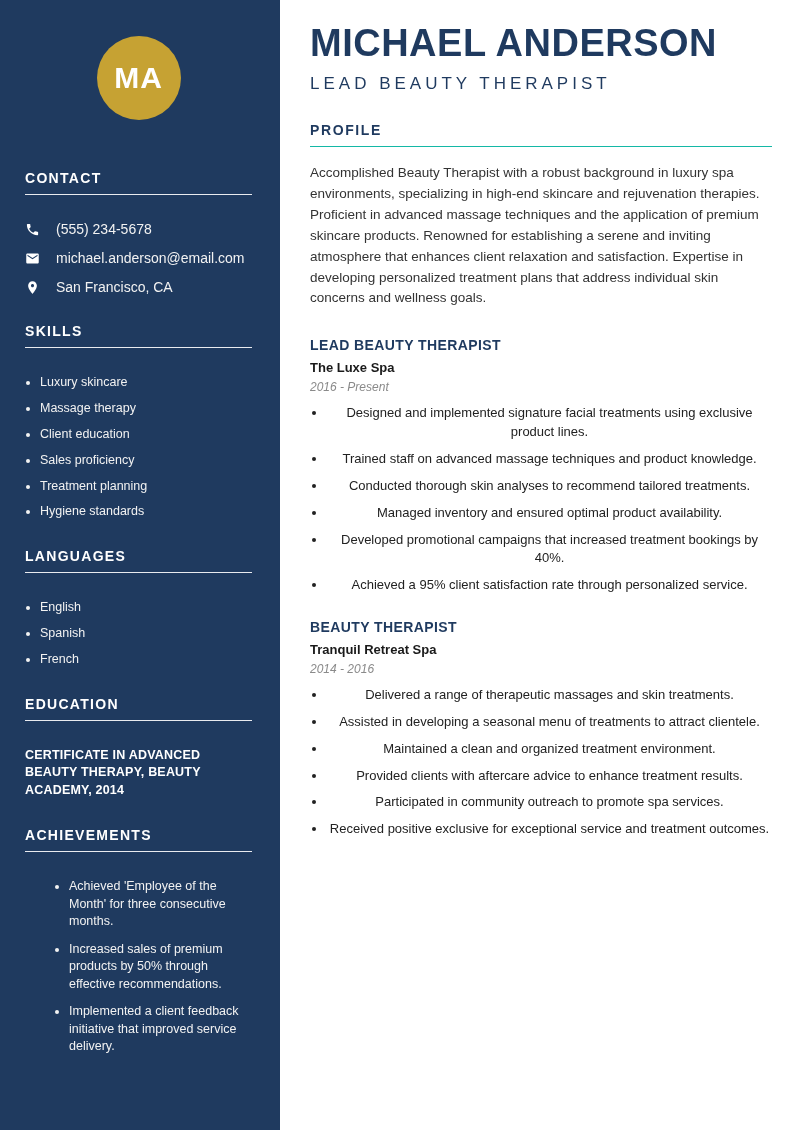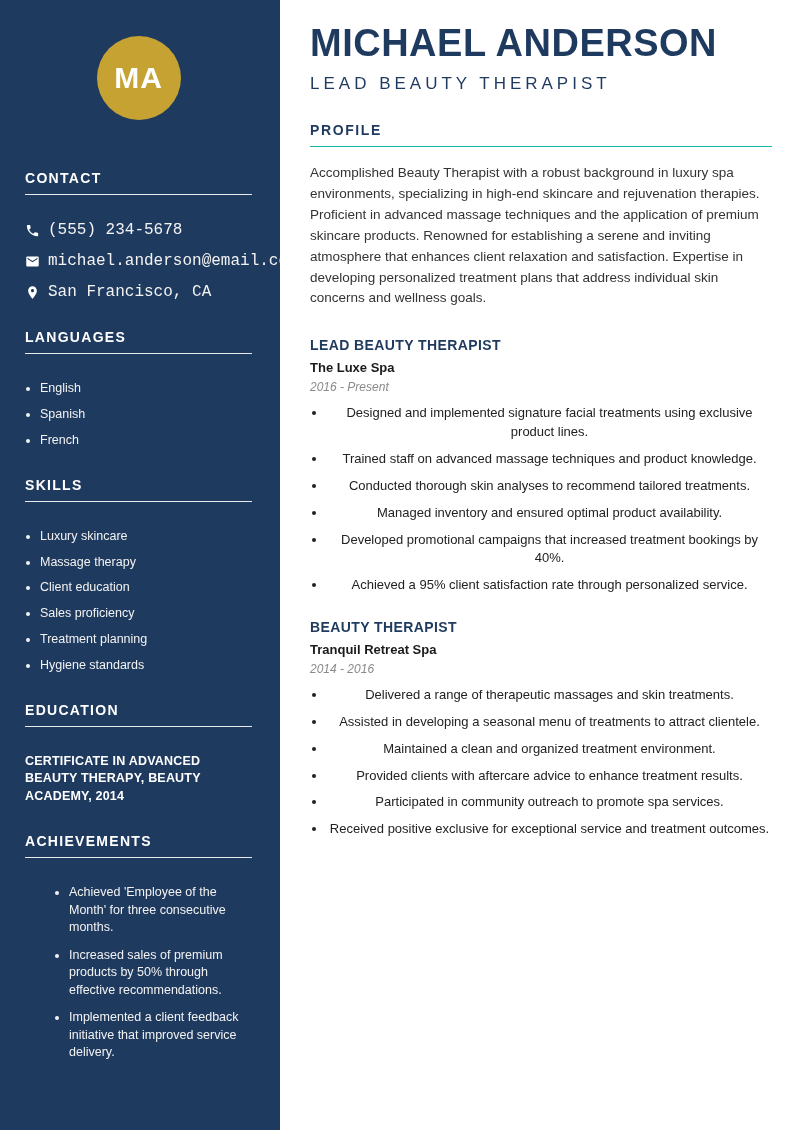--- a/index.html
+++ b/index.html
@@ -36,22 +36,22 @@
     margin:0 auto 50px auto;
   }
   .side-section{margin-bottom:28px;}
   .side-heading{
     font-size:14px;font-weight:bold;letter-spacing:1.3px;
     color:#ffffff;text-transform:uppercase;
     padding-bottom:8px;margin-bottom:26px;
     border-bottom:1px solid rgba(255,255,255,0.9);
   }
   .contact-row{
-    display:flex;align-items:center;gap:8px;
-    font-size:16px;margin-bottom:13px;color:#f2f2f2;font-family:Liberation Mono, monospace;
+    display:flex;align-items:center;gap:16px;
+    font-size:14px;margin-bottom:13px;color:#f2f2f2;
   }
   .contact-row .icn{width:15px;height:15px;flex-shrink:0;display:inline-flex;}
   .contact-row .icn svg{width:15px;height:15px;fill:#ffffff;}
   .sidebar ul{list-style:disc;padding-left:15px;}
   .sidebar li{
     font-size:12.5px;line-height:1.35;color:#f2f2f2;
     margin-bottom:9px;
   }
   .edu-entry{
     font-size:12.5px;font-weight:bold;line-height:1.4;
@@ -133,37 +133,37 @@
         <span class="icn">
           <svg viewBox="0 0 24 24">
               <path d="M12 2C8.13 2 5 5.13 5 9c0 5.25 7 13 7 13s7-7.75 7-13c0-3.87-3.13-7-7-7zm0 9.5c-1.38 0-2.5-1.12-2.5-2.5s1.12-2.5 2.5-2.5 2.5 1.12 2.5 2.5-1.12 2.5-2.5 2.5z"></path>
             </svg>
         </span>
         <span>San Francisco, CA</span>
       </div>
     </section>
 
     <section class="side-section">
-      <div class="side-heading">LANGUAGES</div>
-      <ul>
-          <li>English</li>
-          <li>Spanish</li>
-          <li>French</li>
-        </ul>
-    </section>
-
-    <section class="side-section">
       <div class="side-heading">SKILLS</div>
       <ul>
           <li>Luxury skincare</li>
           <li>Massage therapy</li>
           <li>Client education</li>
           <li>Sales proficiency</li>
           <li>Treatment planning</li>
           <li>Hygiene standards</li>
+        </ul>
+    </section>
+
+    <section class="side-section">
+      <div class="side-heading">LANGUAGES</div>
+      <ul>
+          <li>English</li>
+          <li>Spanish</li>
+          <li>French</li>
         </ul>
     </section>
 
     <section class="side-section">
       <div class="side-heading">EDUCATION</div>
       <div class="edu-entry">CERTIFICATE IN ADVANCED BEAUTY THERAPY, BEAUTY ACADEMY, 2014</div>
     </section>
 
     <section class="side-section">
       <div class="side-heading">ACHIEVEMENTS</div>

